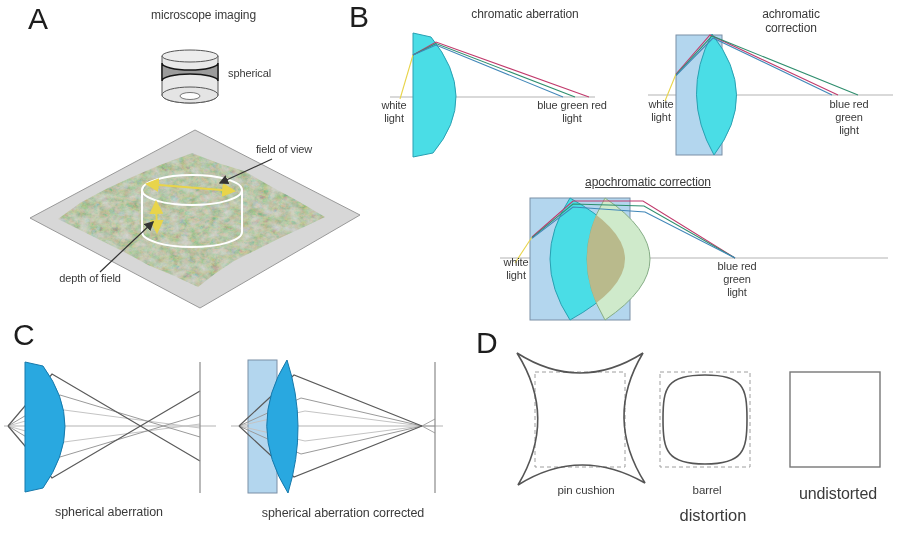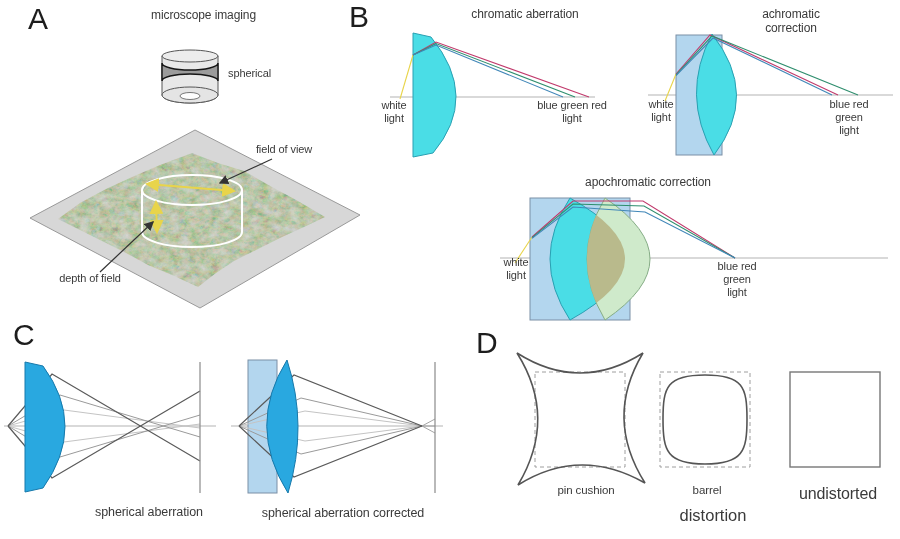--- a/index.html
+++ b/index.html
@@ -93,21 +93,21 @@
       <path d="M36,49 L70,10 L198,70" style="stroke:var(--ray-red)"></path>
       <path d="M36,49.8 L72,11 L218,70" style="stroke:var(--ray-green)"></path>
       <path d="M36,50.6 L73,13 L192,70" style="stroke:var(--ray-blue)"></path>
     </g>
   </svg>
   <span class="lbl" style="left:661px;top:98px;">white
 light</span>
   <span class="lbl" style="left:849px;top:98px;">blue red green
 light</span>
 
-  <span class="lbl title" style="left:648px;top:175px;">apochromatic correction</span>
+  <span class="lbl title" style="left:648px;top:175px;text-decoration:underline;">apochromatic correction</span>
   <svg style="left:495px;top:175px;" width="400" height="150" viewBox="0 0 400 150">
     <defs>
       <clipPath id="cyanClip">
           <path d="M75,23 Q35,84 75,145 Q185,84 75,23 Z"></path>
         </clipPath>
     </defs>
     <line x1="5" y1="83" x2="393" y2="83" style="stroke:var(--axis)" stroke-width="1"></line>
     <rect x="35" y="23" width="100" height="122" style="fill:var(--lightblue);stroke:var(--lightblue-stroke)" stroke-width="1"></rect>
     <path d="M75,23 Q35,84 75,145 Q185,84 75,23 Z" style="fill:var(--cyan);stroke:var(--cyan-stroke)" stroke-width="1"></path>
     <path d="M110,23 Q74,84 110,145 Q200,84 110,23 Z" style="fill:var(--lightgreen);stroke:var(--lightgreen-stroke)" stroke-width="1"></path>
@@ -139,21 +139,21 @@
         <path d="M8,76 L60,107 L200,65"></path>
       </g>
       <g style="stroke:var(--ray-dark)" stroke-width="1.2">
         <path d="M8,76 L52,24 L200,111"></path>
         <path d="M8,76 L52,128 L200,41"></path>
       </g>
     </g>
     <path d="M25,12 L43,16 Q87,76 43,138 L25,142 Z" style="fill:var(--blue);stroke:var(--blue-stroke)" stroke-width="1"></path>
     <line x1="200" y1="12" x2="200" y2="143" stroke="#8a8a8a" stroke-width="1.2"></line>
   </svg>
-  <span class="lbl cap" style="left:109px;top:505px;margin-left:40px;">spherical aberration</span>
+  <span class="lbl cap" style="left:109px;top:505px;">spherical aberration</span>
 
   <svg style="left:228px;top:350px;" width="220" height="160" viewBox="0 0 220 160">
     <line x1="3" y1="76" x2="215" y2="76" style="stroke:var(--axis)" stroke-width="1"></line>
     <rect x="20" y="10" width="29" height="133" style="fill:var(--lightblue);stroke:var(--lightblue-stroke)" stroke-width="1"></rect>
     <g fill="none">
       <g style="stroke:var(--ray-light)" stroke-width="1">
         <path d="M11,76 L77,61 L194,76"></path>
         <path d="M11,76 L77,91 L194,76"></path>
       </g>
       <g style="stroke:var(--ray-mid)" stroke-width="1">

